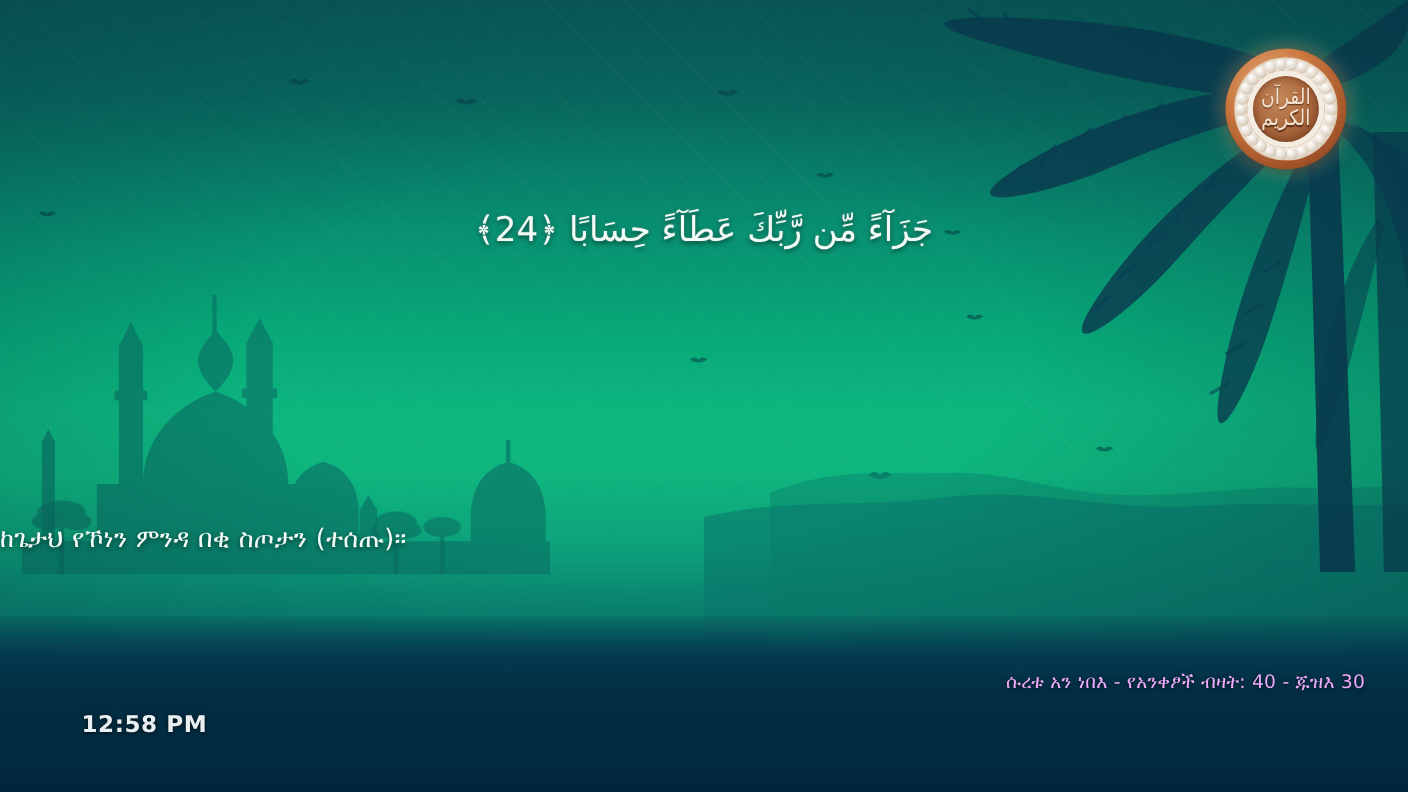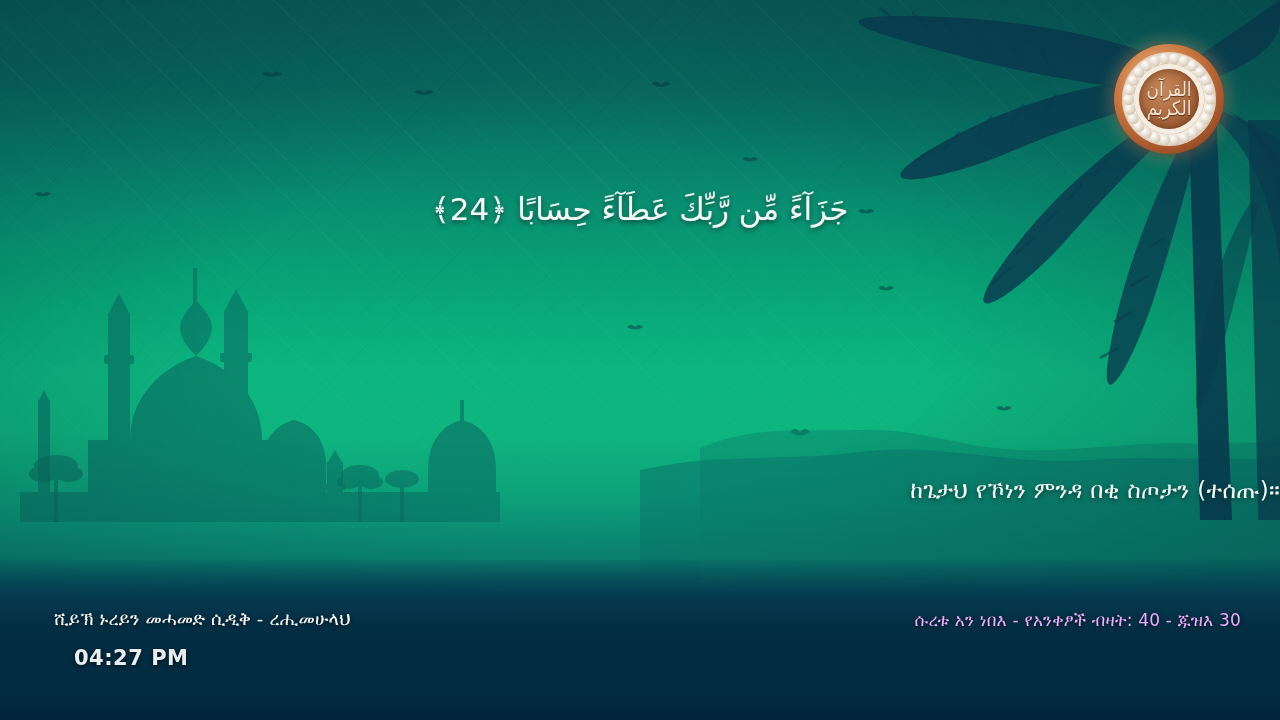--- a/index.html
+++ b/index.html
@@ -80,21 +80,21 @@
     font-family: "DejaVu Sans", sans-serif;
     font-size: 31px;
     line-height: 1.5;
     letter-spacing: .5px;
     text-shadow: 0 2px 5px rgba(0,40,35,.75), 0 0 2px rgba(255,255,255,.35);
   }
   .translation {
     position: absolute;
     left: 0; right: 0;
     top: 474px;
-    text-align: right;
+    text-align: left;
     color: #f4fbf8;
     font-size: 23px;
     line-height: 1.4;
     letter-spacing: .3px;
     text-shadow: 0 2px 5px rgba(0,40,35,.8);
   }
 
   
   .reciter {
     position: absolute;
@@ -286,22 +286,21 @@
     </g>
   </svg>
 
   <div class="vignette"></div>
   <div class="ground"></div>
   <div class="bottombar"></div>
 
   <div class="arabic">جَزَآءً مِّن رَّبِّكَ عَطَآءً حِسَابًا ﴿24﴾</div>
   <div class="translation">ከጌታህ የኾነን ምንዳ በቂ ስጦታን (ተሰጡ)።</div>
 
-  <div class="reciter">ሺይኽ ኑረይን መሓመድ ሲዲቅ - ረሒመሁላህ</div>
-  <div class="clock">04:27 PM</div>
+  <div class="clock">12:58 PM</div>
   <div class="surah">ሱረቱ አን ነበእ - የአንቀፆች ብዛት: 40 - ጁዝእ 30</div>
 
   <div class="logo">
     <div class="ring-outer"></div>
     <div class="ring-beads"></div>
     <div class="beads" id="beads">
         <i style="transform: translate(41px, 0px);"></i>
         <i style="transform: translate(39.8px, 9.8px);"></i>
         <i style="transform: translate(36.3px, 19.1px);"></i>
         <i style="transform: translate(30.7px, 27.2px);"></i>

